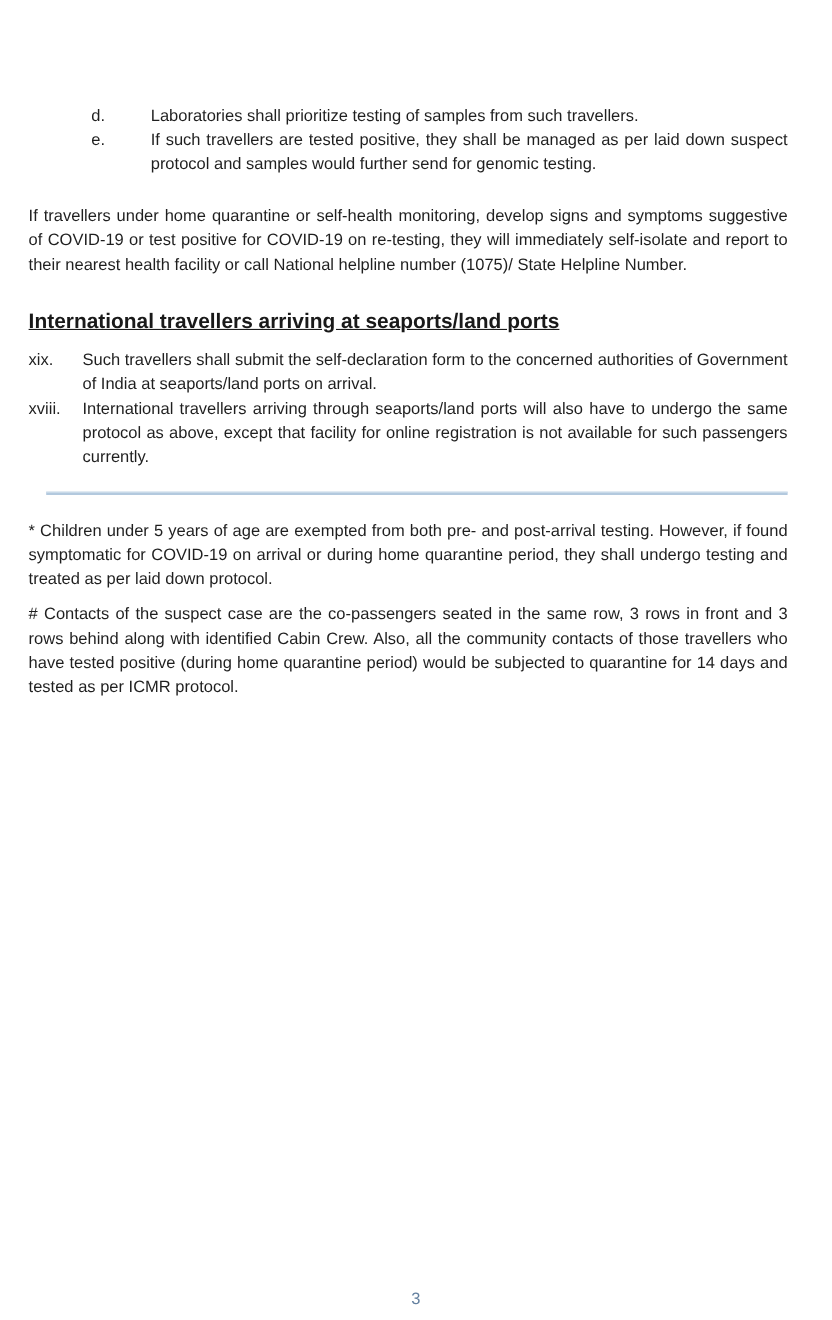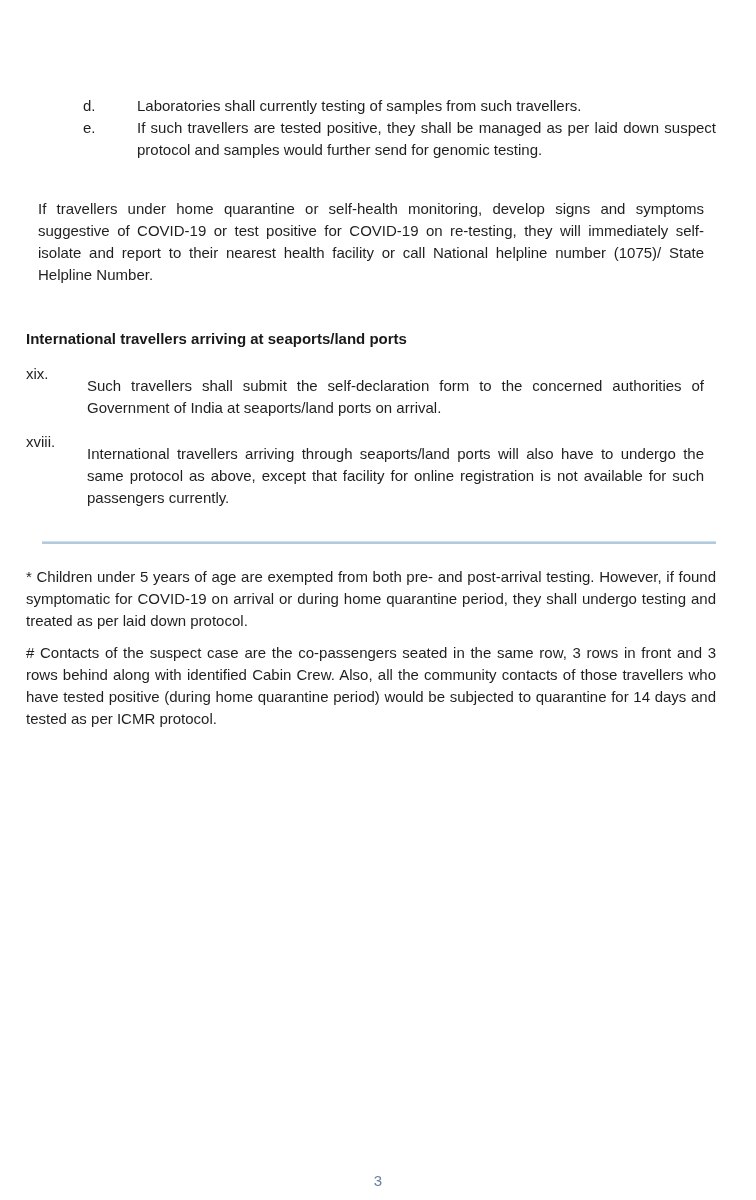--- a/index.html
+++ b/index.html
@@ -41,29 +41,30 @@
   
   .roman-item {
     display: flex;
   }
   .roman-label {
     width: 49px;
     flex: none;
   }
   .roman-text {
     flex: 1;
-    margin: 12px;
+    margin: 0;
     text-align: justify;
   }
   .item-xvii { margin-top: 25px; }
   .section-heading {
     margin: 30px 0 13px 0;
-    font-size: 15px;
+    font-size: 19px;
     font-weight: bold;
     color: #191919;
+    text-decoration: underline;
   }
   .separator {
     margin-top: 20px;
     margin-left: 16px;
     height: 2px;
     background: #b3c9de;
     border-top: 1px solid #cfdeec;
   }
   .footnote {
     margin: 0;
@@ -83,21 +84,21 @@
 </style>
 </head>
 <body>
 
 <div class="page">
   <div class="content">
 
     <div class="sub-list">
       <div class="sub-item">
         <span class="sub-label">d.</span>
-        <p class="sub-text">Laboratories shall currently testing of samples from such travellers.</p>
+        <p class="sub-text">Laboratories shall prioritize testing of samples from such travellers.</p>
       </div>
       <div class="sub-item">
         <span class="sub-label">e.</span>
         <p class="sub-text">If such travellers are tested positive, they shall be managed as per laid down suspect protocol and samples would further send for genomic testing.</p>
       </div>
     </div>
 
     <div class="roman-item item-xvii">
       <p class="roman-text">If travellers under home quarantine or self-health monitoring, develop signs and symptoms suggestive of COVID-19 or test positive for COVID-19 on re-testing, they will immediately self-isolate and report to their nearest health facility or call National helpline number (1075)/ State Helpline Number.</p>
     </div>

